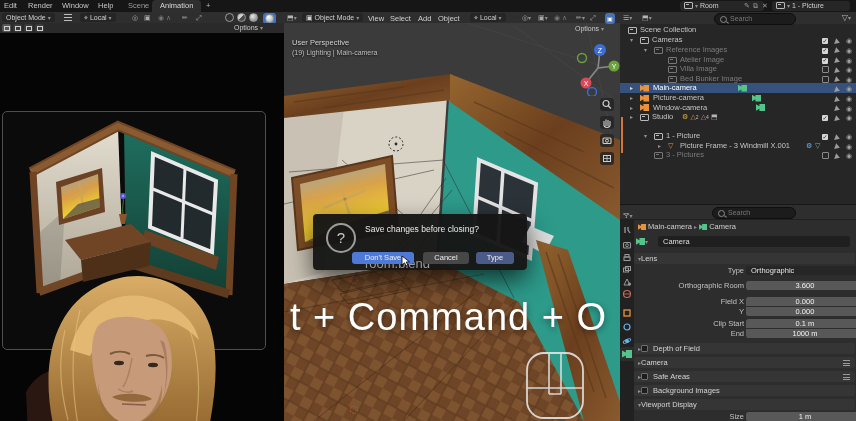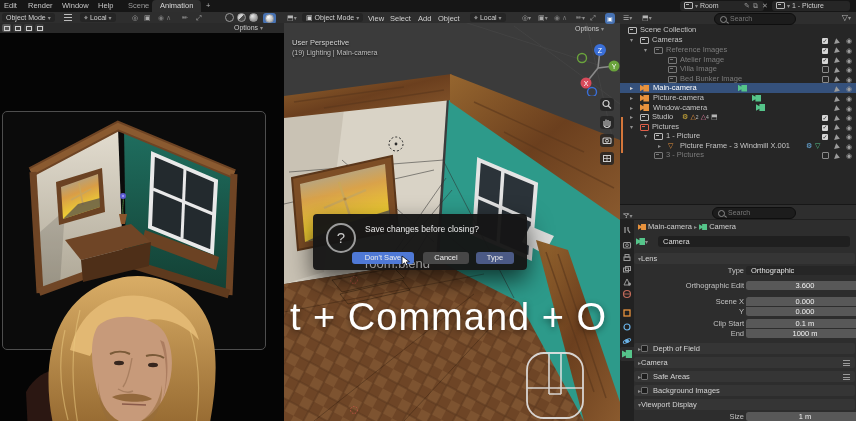--- a/index.html
+++ b/index.html
@@ -476,28 +476,20 @@
         <span style="position:absolute;left:62px;top:0">
           <span class="gear" style="color:#d8b33a">⚙</span>
           <span class="tri" style="color:#e8923d">△</span><span style="font-size:5px;color:#bbb">2</span>
           <span class="tri" style="color:#d87a9a">△</span><span style="font-size:5px;color:#bbb">4</span>
           <span style="color:#b5b5b5;font-size:7px">⬒</span>
         </span>
         <span class="rcol" style="left:202px"><span class="chk on"></span></span>
         <span class="rcol" style="left:215px;top:2.5px"><span class="ptr"></span></span>
         <span class="rcol eye" style="left:226px">◉</span>
       </div>
-      <div class="orow" style="top:109.5px">
-        <span class="tw" style="left:10px">▾</span>
-          <span class="ic-col red" style="position:absolute;left:20px;top:2px"></span>
-        <span class="olabel" style="left:32px">Pictures</span>
-        <span class="rcol" style="left:202px"><span class="chk on"></span></span>
-        <span class="rcol" style="left:215px;top:2.5px"><span class="ptr"></span></span>
-        <span class="rcol eye" style="left:226px">◉</span>
-      </div>
       <div class="orow" style="top:119px">
         <span class="tw" style="left:24px">▾</span>
           <span class="ic-col" style="position:absolute;left:34px;top:2px"></span>
         <span class="olabel" style="left:46px">1 - Picture</span>
         <span class="rcol" style="left:202px"><span class="chk on"></span></span>
         <span class="rcol" style="left:215px;top:2.5px"><span class="ptr"></span></span>
         <span class="rcol eye" style="left:226px">◉</span>
       </div>
       <div class="orow" style="top:128.5px">
         <span class="tw" style="left:38px">▸</span>
@@ -579,25 +571,25 @@
 
       <div class="psec" style="top:48px">
         <span class="tw">▾</span><span>Lens</span>
       </div>
 
       <div class="prow" style="top:61px">
         <span class="plabel">Type</span>
         <div class="pdrop"><span>Orthographic</span></div>
       </div>
       <div class="prow" style="top:76px">
-        <span class="plabel">Orthographic Edit</span>
+        <span class="plabel">Orthographic Room</span>
         <div class="pfield">3.600</div>
       </div>
       <div class="prow" style="top:92px">
-        <span class="plabel">Scene X</span>
+        <span class="plabel">Field X</span>
         <div class="pfield top">0.000</div>
       </div>
       <div class="prow" style="top:101.5px">
         <span class="plabel">Y</span>
         <div class="pfield bot">0.000</div>
       </div>
       <div class="prow" style="top:114px">
         <span class="plabel">Clip Start</span>
         <div class="pfield top">0.1 m</div>
       </div>

